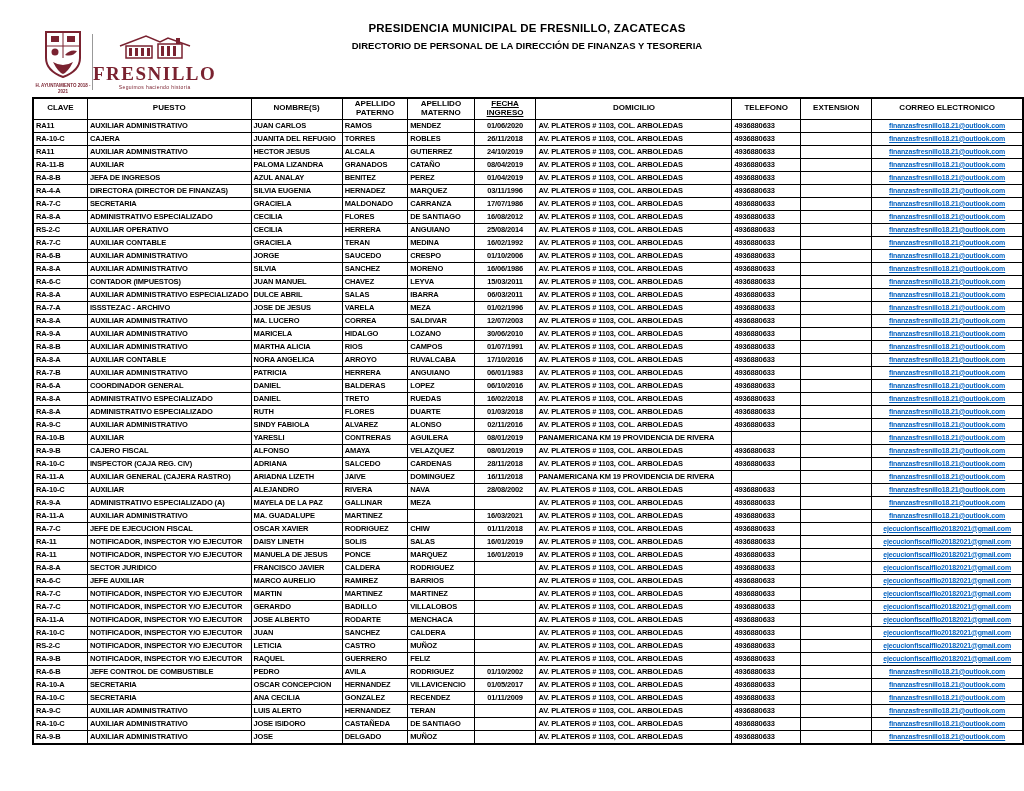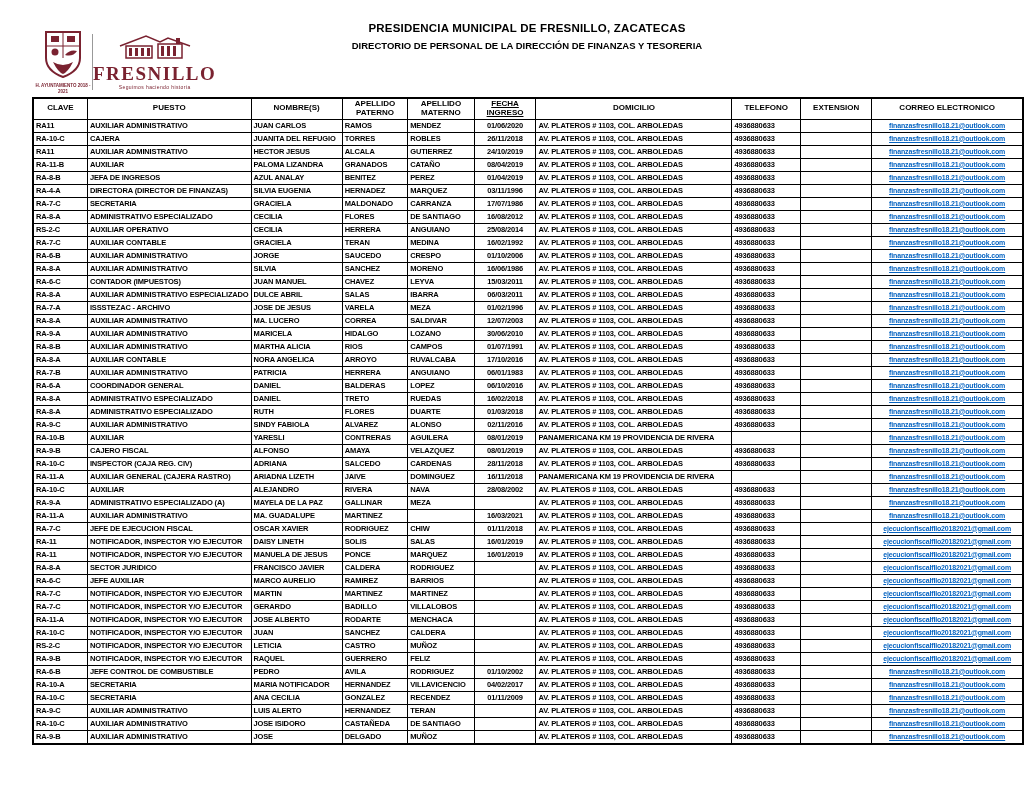--- a/index.html
+++ b/index.html
@@ -603,24 +603,24 @@
           <td class="al">RODRIGUEZ</td>
           <td class="ac">01/10/2002</td>
           <td class="al">AV. PLATEROS # 1103,  COL.  ARBOLEDAS</td>
           <td class="al">4936880633</td>
           <td class="ac"></td>
           <td class="ac"><a href="#">finanzasfresnillo18.21@outlook.com</a></td>
         </tr>
         <tr>
           <td class="al">RA-10-A</td>
           <td class="al">SECRETARIA</td>
-          <td class="al">MARIA NOTIFICADOR</td>
+          <td class="al">OSCAR CONCEPCION</td>
           <td class="al">HERNANDEZ</td>
           <td class="al">VILLAVICENCIO</td>
-          <td class="ac">04/02/2017</td>
+          <td class="ac">01/05/2017</td>
           <td class="al">AV. PLATEROS # 1103,  COL.  ARBOLEDAS</td>
           <td class="al">4936880633</td>
           <td class="ac"></td>
           <td class="ac"><a href="#">finanzasfresnillo18.21@outlook.com</a></td>
         </tr>
         <tr>
           <td class="al">RA-10-C</td>
           <td class="al">SECRETARIA</td>
           <td class="al">ANA CECILIA</td>
           <td class="al">GONZALEZ</td>

